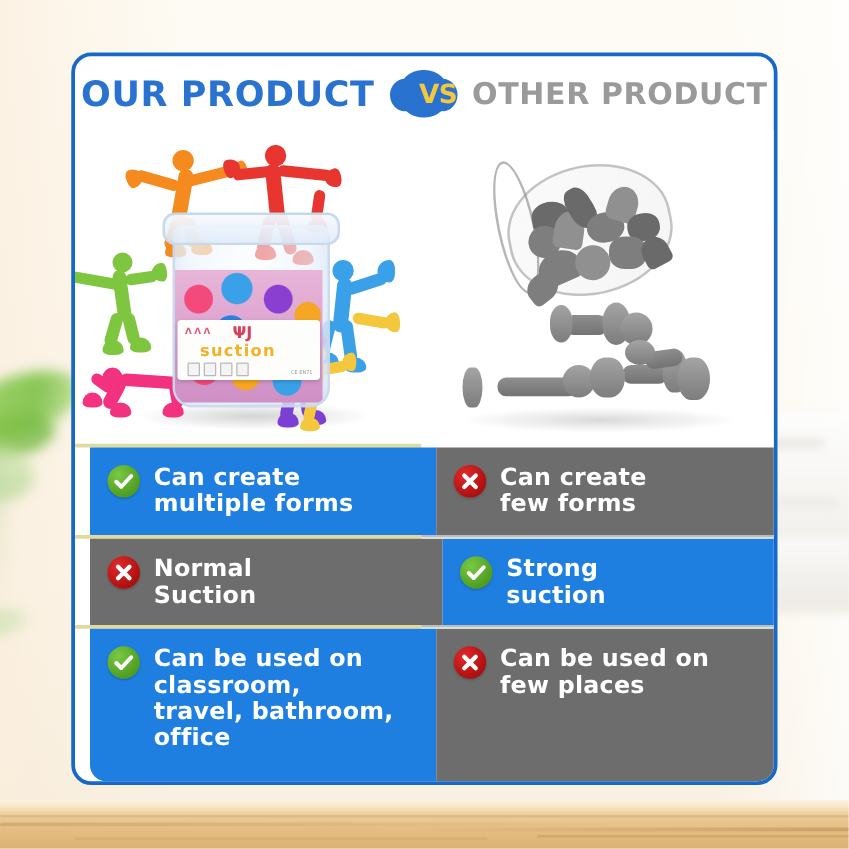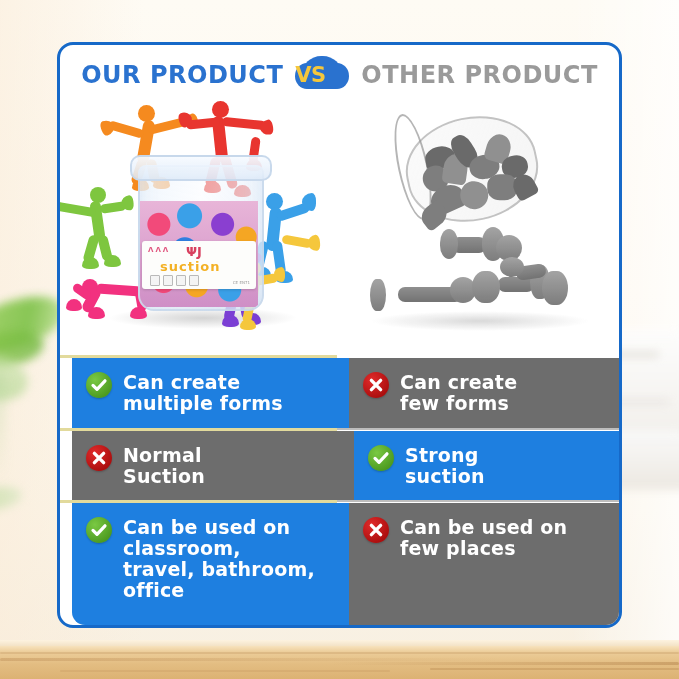--- a/index.html
+++ b/index.html
@@ -80,42 +80,42 @@
     background:#ffffff;border:3px solid #1669c8;border-radius:16px;
     box-sizing:border-box;overflow:hidden;
   }
 
   
   .header{
     position:absolute;left:0;top:0;width:559px;height:60px;
     display:flex;align-items:center;justify-content:center;gap:12px;
   }
   .title-ours{
-    color:#2a72cf;font-weight:bold;font-size:24px;letter-spacing:.5px;
+    color:#2a72cf;font-weight:bold;font-size:28px;letter-spacing:.5px;
   }
   .title-other{
     color:#9a9a9a;font-weight:bold;font-size:24px;letter-spacing:.5px;
   }
   .vs-badge{
     position:relative;width:54px;height:42px;display:flex;
-    align-items:center;justify-content:flex-start;
+    align-items:center;justify-content:flex-end;
   }
   .vs-blob,.vs-blob2,.vs-blob3{
     position:absolute;background:#2a72cf;border-radius:50%;
   }
   .vs-blob{left:7px;top:2px;width:40px;height:38px;border-radius:48%;}
   .vs-blob2{left:0px;top:9px;width:24px;height:26px;}
   .vs-blob3{left:30px;top:9px;width:24px;height:26px;}
   .vs-text{
     position:relative;z-index:3;color:#f5c73c;font-weight:bold;
     font-size:21px;letter-spacing:-.5px;
   }
 
   
-  .photos{position:absolute;left:0;top:44px;width:580px;height:255px;text-align:center;}
+  .photos{position:absolute;left:0;top:59px;width:580px;height:255px;text-align:center;}
   .photo{position:absolute;top:0;width:279px;height:255px;overflow:hidden;background:#ffffff;}
   .photo-left{left:0;}
   .photo-right{left:280px;}
   .photo-right .gray{filter:grayscale(1) contrast(.92) brightness(1.02);}
 
   
   .fig{position:absolute;}
   .head{position:absolute;border-radius:50%;}
   .limb{position:absolute;border-radius:6px;}
   .cup{position:absolute;border-radius:50% 50% 42% 42%/70% 70% 30% 30%;}

